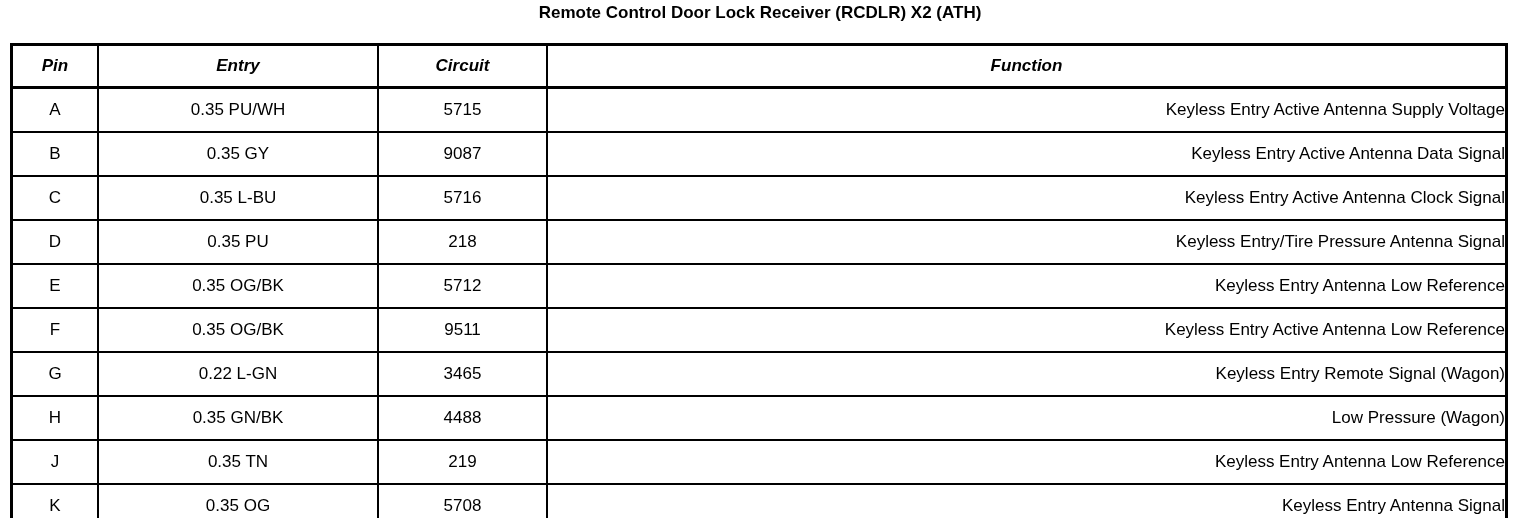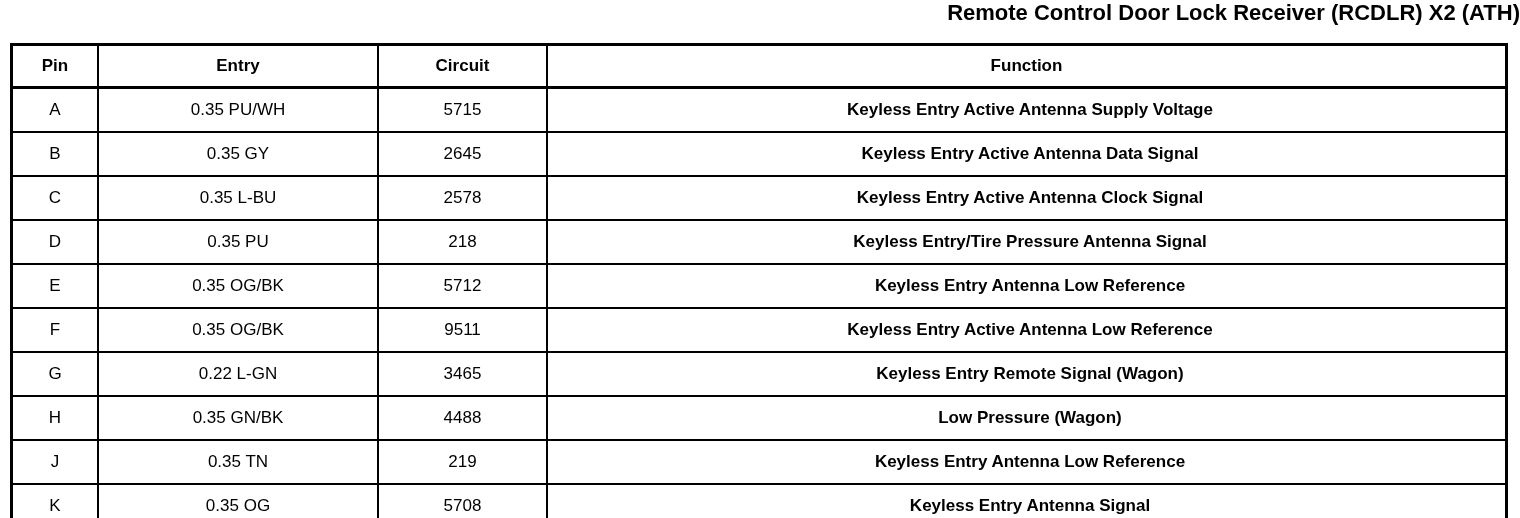--- a/index.html
+++ b/index.html
@@ -22,22 +22,22 @@
     height: 518px;
     background: #ffffff;
   }
 
   
   .doc-title {
     position: absolute;
     left: 0;
     top: 2px;
     width: 1520px;
-    text-align: right;
-    font-size: 22px;
+    text-align: center;
+    font-size: 17px;
     font-weight: bold;
     letter-spacing: 0px;
     line-height: 22px;
     white-space: nowrap;
   }
 
   
   .pinout-wrap {
     position: absolute;
     left: 10px;
@@ -79,36 +79,36 @@
   table.pinout td:first-child {
     border-left: 0;
   }
 
   table.pinout thead th {
     font-weight: bold;
     text-align: center;
     height: 40px;
     line-height: 40px;
     border-bottom: 3px solid #000000;
+    font-style: italic;
   }
 
   table.pinout tbody tr:last-child td {
     border-bottom: 0;
   }
 
   table.pinout td.cell-pin,
   table.pinout td.cell-wire,
   table.pinout td.cell-circuit {
     text-align: center;
   }
 
   table.pinout td.cell-function {
-    text-align: center;
+    text-align: right;
     padding-left: 7px;
-    font-weight: bold;
   }
 </style>
 </head>
 <body>
 
 <div id="page">
 
   <div class="doc-title">Remote Control Door Lock Receiver (RCDLR) X2 (ATH)</div>
 
   <div class="pinout-wrap">
@@ -130,27 +130,27 @@
       <tbody id="pinout-body">
           <tr>
             <td class="cell-pin">A</td>
             <td class="cell-wire">0.35 PU/WH</td>
             <td class="cell-circuit">5715</td>
             <td class="cell-function">Keyless Entry Active Antenna Supply Voltage</td>
           </tr>
           <tr>
             <td class="cell-pin">B</td>
             <td class="cell-wire">0.35 GY</td>
-            <td class="cell-circuit">2645</td>
+            <td class="cell-circuit">9087</td>
             <td class="cell-function">Keyless Entry Active Antenna Data Signal</td>
           </tr>
           <tr>
             <td class="cell-pin">C</td>
             <td class="cell-wire">0.35 L-BU</td>
-            <td class="cell-circuit">2578</td>
+            <td class="cell-circuit">5716</td>
             <td class="cell-function">Keyless Entry Active Antenna Clock Signal</td>
           </tr>
           <tr>
             <td class="cell-pin">D</td>
             <td class="cell-wire">0.35 PU</td>
             <td class="cell-circuit">218</td>
             <td class="cell-function">Keyless Entry/Tire Pressure Antenna Signal</td>
           </tr>
           <tr>
             <td class="cell-pin">E</td>

